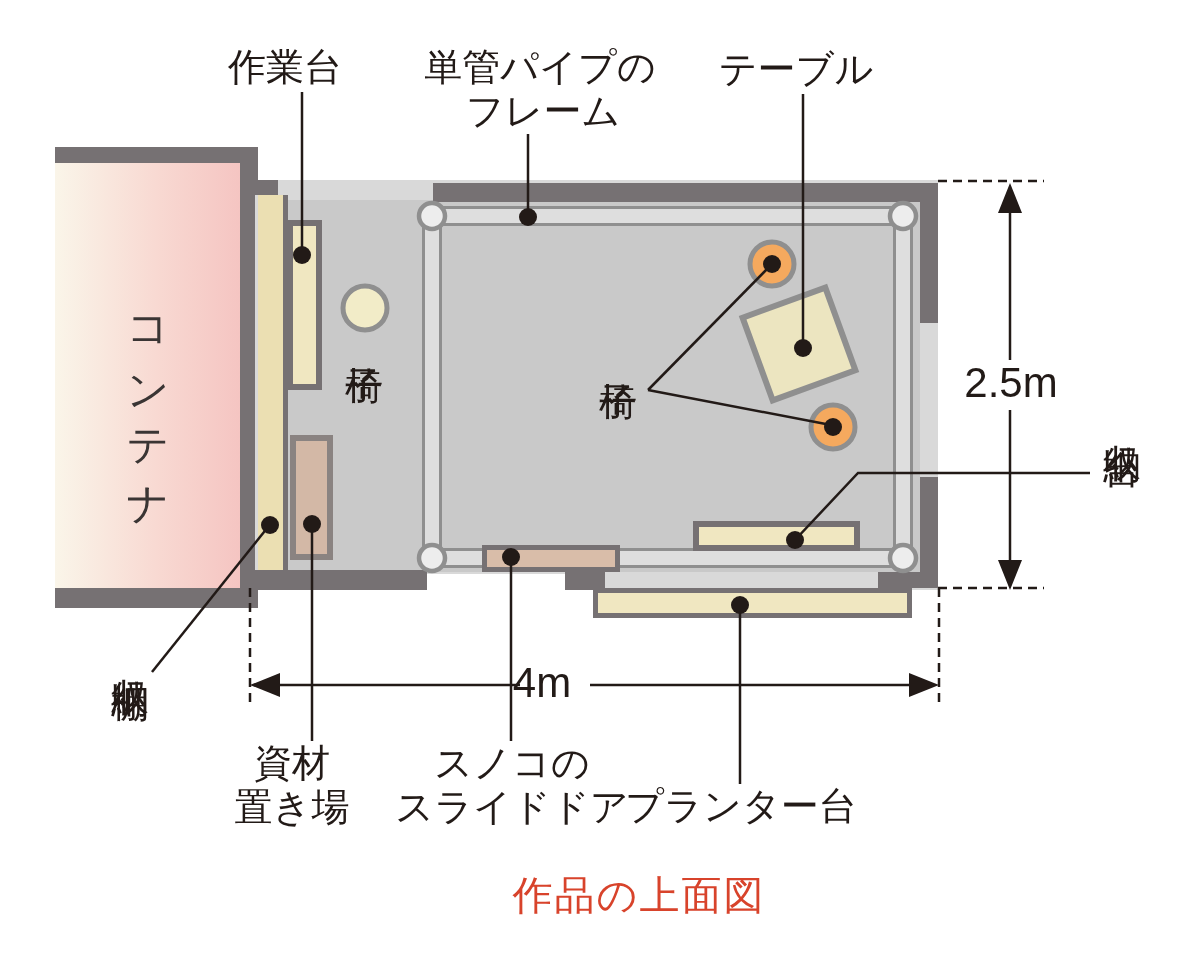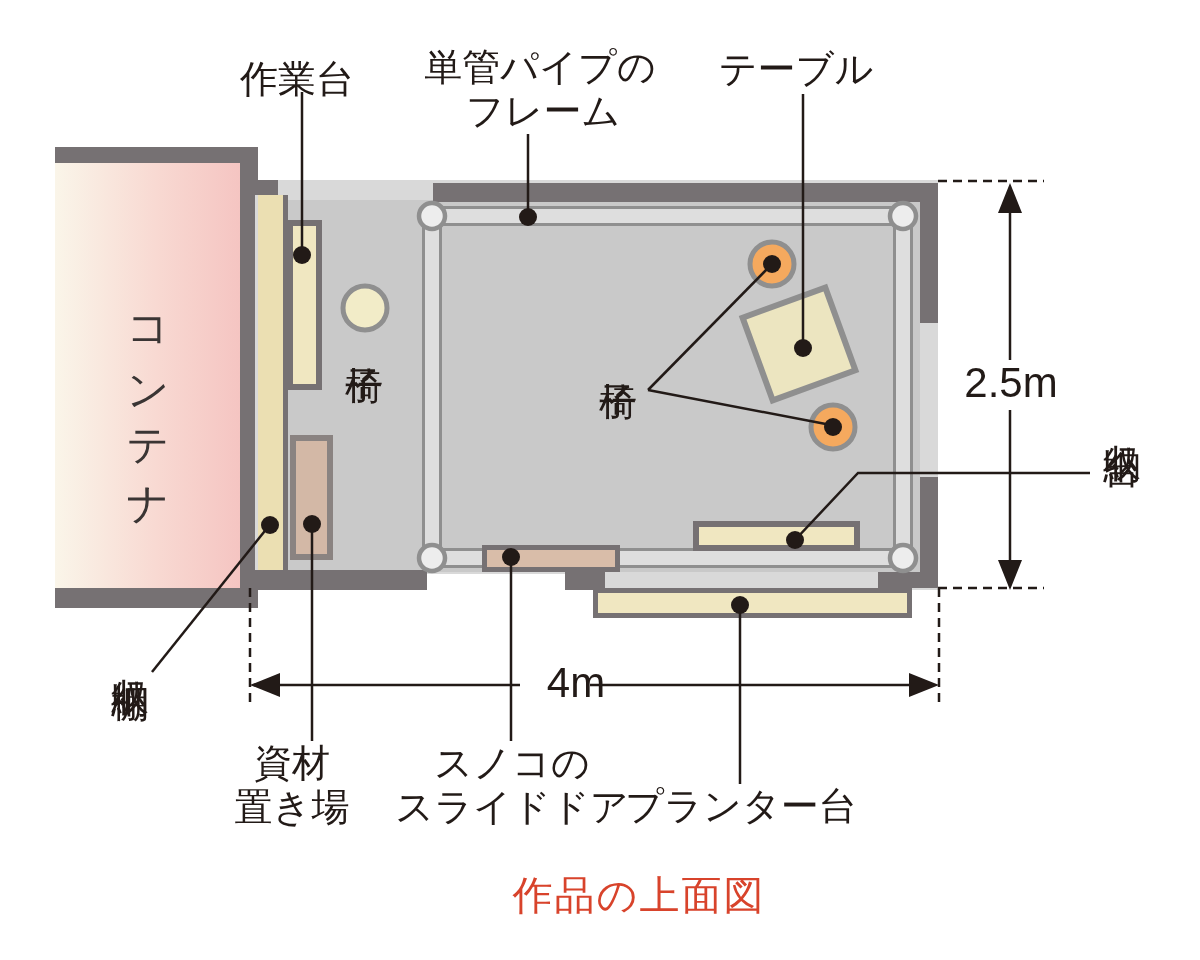--- a/index.html
+++ b/index.html
@@ -136,21 +136,21 @@
       <circle cx="772" cy="264" r="9"></circle>
       <circle cx="833" cy="427" r="9"></circle>
       <circle cx="795" cy="540" r="9"></circle>
       <circle cx="270" cy="525" r="9"></circle>
       <circle cx="312" cy="524" r="9"></circle>
       <circle cx="511" cy="557" r="9"></circle>
       <circle cx="740" cy="605" r="9"></circle>
     </g>
   </svg>
 
-  <div class="lbl" style="left:285px;top:58px;margin-left:12px;">作業台</div>
+  <div class="lbl" style="left:285px;top:46px;">作業台</div>
 
   <div class="lbl" style="left:540px;top:46px;">単管パイプの</div>
   <div class="lbl" style="left:543px;top:90px;">フレーム</div>
 
   <div class="lbl" style="left:796px;top:48px;">テーブル</div>
 
   <div class="lbl v container-word" style="left:148px;top:292px;">コンテナ</div>
 
   <div class="lbl v" style="left:364px;top:336px;">椅子</div>
 
@@ -166,17 +166,17 @@
   </div>
 
   <div class="lbl two" style="left:512px;top:741px;">
     <div>スノコの</div>
     <div>スライドドア</div>
   </div>
 
   <div class="lbl" style="left:741px;top:785px;">プランター台</div>
 
   <div class="lbl dim" style="left:1011px;top:362px;text-align:center;">2.5m</div>
-  <div class="lbl dim" style="left:576px;top:662px;">4m</div>
+  <div class="lbl dim" style="left:542px;top:662px;">4m</div>
 
   <div class="lbl title" style="left:617px;top:874px;">作品の上面図</div>
 
 </div>
 
 </body></html>

